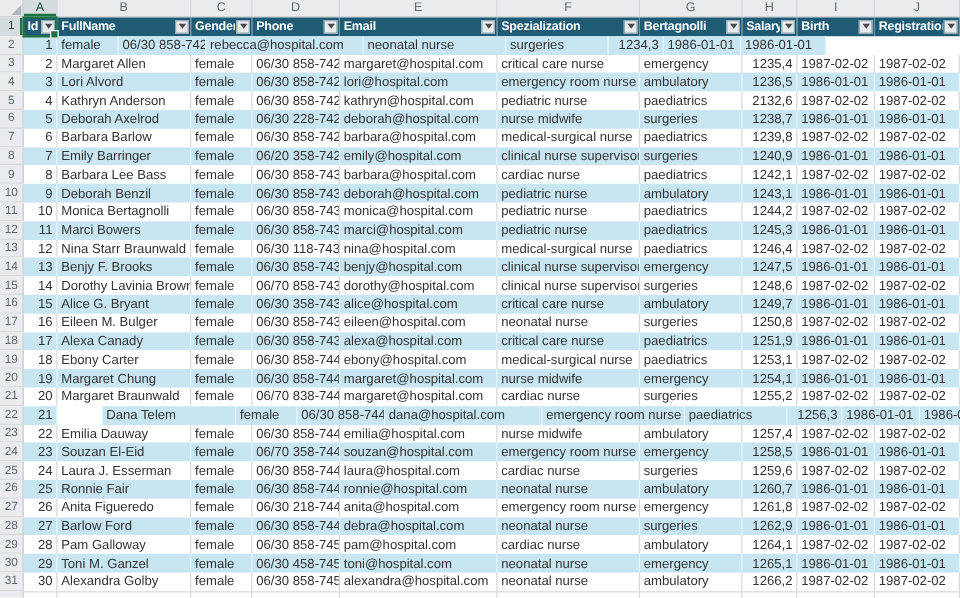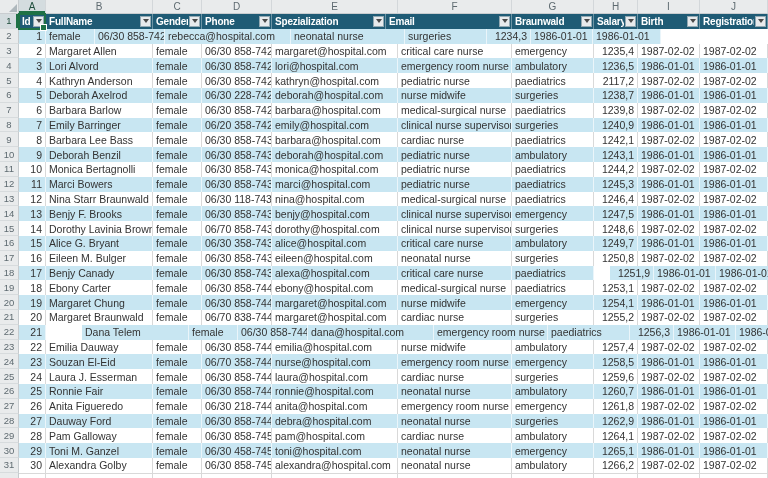--- a/index.html
+++ b/index.html
@@ -92,34 +92,34 @@
           <span class="filterbtn">
             <span class="arr"></span>
           </span>
         </div>
         <div class="hcell" style="width: 70px; flex-basis: 70px; flex-shrink: 0;">
           <span class="lbl">Phone</span>
           <span class="filterbtn">
             <span class="arr"></span>
           </span>
         </div>
+        <div class="hcell" style="width: 126px; flex-basis: 126px; flex-shrink: 0;">
+          <span class="lbl">Email</span>
+          <span class="filterbtn">
+            <span class="arr"></span>
+          </span>
+        </div>
         <div class="hcell" style="width: 114px; flex-basis: 114px; flex-shrink: 0;">
           <span class="lbl">Spezialization</span>
           <span class="filterbtn">
             <span class="arr"></span>
           </span>
         </div>
-        <div class="hcell" style="width: 126px; flex-basis: 126px; flex-shrink: 0;">
-          <span class="lbl">Email</span>
-          <span class="filterbtn">
-            <span class="arr"></span>
-          </span>
-        </div>
         <div class="hcell" style="width: 82px; flex-basis: 82px; flex-shrink: 0;">
-          <span class="lbl">Braunwald</span>
+          <span class="lbl">Bertagnolli</span>
           <span class="filterbtn">
             <span class="arr"></span>
           </span>
         </div>
         <div class="hcell" style="width: 44px; flex-basis: 44px; flex-shrink: 0;">
           <span class="lbl">Salary</span>
           <span class="filterbtn">
             <span class="arr"></span>
           </span>
         </div>
@@ -176,21 +176,21 @@
       </div>
       <div class="row">
         <div class="gutter">5</div>
         <div class="cell al-r" style="width: 27px; flex-basis: 27px; flex-shrink: 0;">4</div>
         <div class="cell" style="width: 107px; flex-basis: 107px; flex-shrink: 0;">Kathryn Anderson</div>
         <div class="cell" style="width: 49px; flex-basis: 49px; flex-shrink: 0;">female</div>
         <div class="cell" style="width: 70px; flex-basis: 70px; flex-shrink: 0;">06/30 858-7426</div>
         <div class="cell" style="width: 126px; flex-basis: 126px; flex-shrink: 0;">kathryn@hospital.com</div>
         <div class="cell" style="width: 114px; flex-basis: 114px; flex-shrink: 0;">pediatric nurse</div>
         <div class="cell" style="width: 82px; flex-basis: 82px; flex-shrink: 0;">paediatrics</div>
-        <div class="cell al-r" style="width: 44px; flex-basis: 44px; flex-shrink: 0;">2117,2</div>
+        <div class="cell al-r" style="width: 44px; flex-basis: 44px; flex-shrink: 0;">2132,6</div>
         <div class="cell" style="width: 62px; flex-basis: 62px; flex-shrink: 0;">1987-02-02</div>
         <div class="cell" style="width: 68px; flex-basis: 68px; flex-shrink: 0;">1987-02-02</div>
       </div>
       <div class="row band">
         <div class="gutter">6</div>
         <div class="cell al-r" style="width: 27px; flex-basis: 27px; flex-shrink: 0;">5</div>
         <div class="cell" style="width: 107px; flex-basis: 107px; flex-shrink: 0;">Deborah Axelrod</div>
         <div class="cell" style="width: 49px; flex-basis: 49px; flex-shrink: 0;">female</div>
         <div class="cell" style="width: 70px; flex-basis: 70px; flex-shrink: 0;">06/30 228-7427</div>
         <div class="cell" style="width: 126px; flex-basis: 126px; flex-shrink: 0;">deborah@hospital.com</div>
@@ -339,27 +339,27 @@
         <div class="cell" style="width: 126px; flex-basis: 126px; flex-shrink: 0;">eileen@hospital.com</div>
         <div class="cell" style="width: 114px; flex-basis: 114px; flex-shrink: 0;">neonatal nurse</div>
         <div class="cell" style="width: 82px; flex-basis: 82px; flex-shrink: 0;">surgeries</div>
         <div class="cell al-r" style="width: 44px; flex-basis: 44px; flex-shrink: 0;">1250,8</div>
         <div class="cell" style="width: 62px; flex-basis: 62px; flex-shrink: 0;">1987-02-02</div>
         <div class="cell" style="width: 68px; flex-basis: 68px; flex-shrink: 0;">1987-02-02</div>
       </div>
       <div class="row band">
         <div class="gutter">18</div>
         <div class="cell al-r" style="width: 27px; flex-basis: 27px; flex-shrink: 0;">17</div>
-        <div class="cell" style="width: 107px; flex-basis: 107px; flex-shrink: 0;">Benjy Canady</div>
+        <div class="cell" style="width: 107px; flex-basis: 107px; flex-shrink: 0;">Alexa Canady</div>
         <div class="cell" style="width: 49px; flex-basis: 49px; flex-shrink: 0;">female</div>
         <div class="cell" style="width: 70px; flex-basis: 70px; flex-shrink: 0;">06/30 858-7439</div>
         <div class="cell" style="width: 126px; flex-basis: 126px; flex-shrink: 0;">alexa@hospital.com</div>
         <div class="cell" style="width: 114px; flex-basis: 114px; flex-shrink: 0;">critical care nurse</div>
         <div class="cell" style="width: 82px; flex-basis: 82px; flex-shrink: 0;">paediatrics</div>
-        <div class="cell al-r" style="width: 44px; flex-basis: 44px; flex-shrink: 0; margin-left: 16px;">1251,9</div>
+        <div class="cell al-r" style="width: 44px; flex-basis: 44px; flex-shrink: 0;">1251,9</div>
         <div class="cell" style="width: 62px; flex-basis: 62px; flex-shrink: 0;">1986-01-01</div>
         <div class="cell" style="width: 68px; flex-basis: 68px; flex-shrink: 0;">1986-01-01</div>
       </div>
       <div class="row">
         <div class="gutter">19</div>
         <div class="cell al-r" style="width: 27px; flex-basis: 27px; flex-shrink: 0;">18</div>
         <div class="cell" style="width: 107px; flex-basis: 107px; flex-shrink: 0;">Ebony Carter</div>
         <div class="cell" style="width: 49px; flex-basis: 49px; flex-shrink: 0;">female</div>
         <div class="cell" style="width: 70px; flex-basis: 70px; flex-shrink: 0;">06/30 858-7440</div>
         <div class="cell" style="width: 126px; flex-basis: 126px; flex-shrink: 0;">ebony@hospital.com</div>
@@ -420,21 +420,21 @@
         <div class="cell al-r" style="width: 44px; flex-basis: 44px; flex-shrink: 0;">1257,4</div>
         <div class="cell" style="width: 62px; flex-basis: 62px; flex-shrink: 0;">1987-02-02</div>
         <div class="cell" style="width: 68px; flex-basis: 68px; flex-shrink: 0;">1987-02-02</div>
       </div>
       <div class="row band">
         <div class="gutter">24</div>
         <div class="cell al-r" style="width: 27px; flex-basis: 27px; flex-shrink: 0;">23</div>
         <div class="cell" style="width: 107px; flex-basis: 107px; flex-shrink: 0;">Souzan El-Eid</div>
         <div class="cell" style="width: 49px; flex-basis: 49px; flex-shrink: 0;">female</div>
         <div class="cell" style="width: 70px; flex-basis: 70px; flex-shrink: 0;">06/70 358-7445</div>
-        <div class="cell" style="width: 126px; flex-basis: 126px; flex-shrink: 0;">nurse@hospital.com</div>
+        <div class="cell" style="width: 126px; flex-basis: 126px; flex-shrink: 0;">souzan@hospital.com</div>
         <div class="cell" style="width: 114px; flex-basis: 114px; flex-shrink: 0;">emergency room nurse</div>
         <div class="cell" style="width: 82px; flex-basis: 82px; flex-shrink: 0;">emergency</div>
         <div class="cell al-r" style="width: 44px; flex-basis: 44px; flex-shrink: 0;">1258,5</div>
         <div class="cell" style="width: 62px; flex-basis: 62px; flex-shrink: 0;">1986-01-01</div>
         <div class="cell" style="width: 68px; flex-basis: 68px; flex-shrink: 0;">1986-01-01</div>
       </div>
       <div class="row">
         <div class="gutter">25</div>
         <div class="cell al-r" style="width: 27px; flex-basis: 27px; flex-shrink: 0;">24</div>
         <div class="cell" style="width: 107px; flex-basis: 107px; flex-shrink: 0;">Laura J. Esserman</div>
@@ -469,21 +469,21 @@
         <div class="cell" style="width: 126px; flex-basis: 126px; flex-shrink: 0;">anita@hospital.com</div>
         <div class="cell" style="width: 114px; flex-basis: 114px; flex-shrink: 0;">emergency room nurse</div>
         <div class="cell" style="width: 82px; flex-basis: 82px; flex-shrink: 0;">emergency</div>
         <div class="cell al-r" style="width: 44px; flex-basis: 44px; flex-shrink: 0;">1261,8</div>
         <div class="cell" style="width: 62px; flex-basis: 62px; flex-shrink: 0;">1987-02-02</div>
         <div class="cell" style="width: 68px; flex-basis: 68px; flex-shrink: 0;">1987-02-02</div>
       </div>
       <div class="row band">
         <div class="gutter">28</div>
         <div class="cell al-r" style="width: 27px; flex-basis: 27px; flex-shrink: 0;">27</div>
-        <div class="cell" style="width: 107px; flex-basis: 107px; flex-shrink: 0;">Dauway Ford</div>
+        <div class="cell" style="width: 107px; flex-basis: 107px; flex-shrink: 0;">Barlow Ford</div>
         <div class="cell" style="width: 49px; flex-basis: 49px; flex-shrink: 0;">female</div>
         <div class="cell" style="width: 70px; flex-basis: 70px; flex-shrink: 0;">06/30 858-7449</div>
         <div class="cell" style="width: 126px; flex-basis: 126px; flex-shrink: 0;">debra@hospital.com</div>
         <div class="cell" style="width: 114px; flex-basis: 114px; flex-shrink: 0;">neonatal nurse</div>
         <div class="cell" style="width: 82px; flex-basis: 82px; flex-shrink: 0;">surgeries</div>
         <div class="cell al-r" style="width: 44px; flex-basis: 44px; flex-shrink: 0;">1262,9</div>
         <div class="cell" style="width: 62px; flex-basis: 62px; flex-shrink: 0;">1986-01-01</div>
         <div class="cell" style="width: 68px; flex-basis: 68px; flex-shrink: 0;">1986-01-01</div>
       </div>
       <div class="row">

